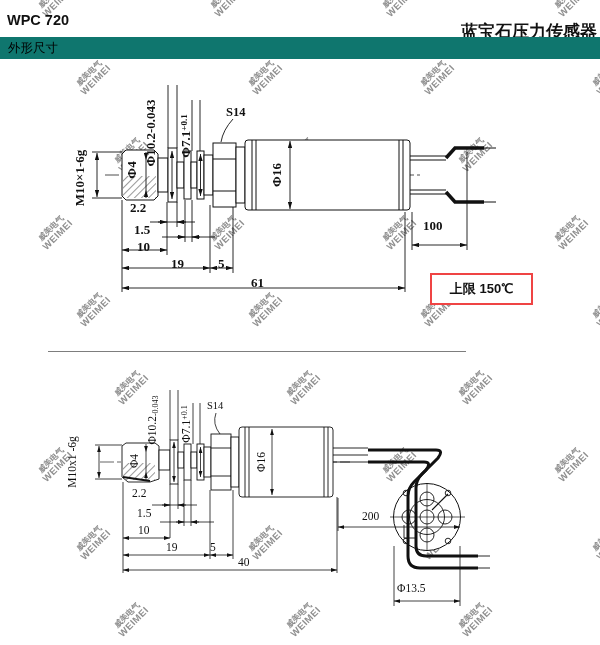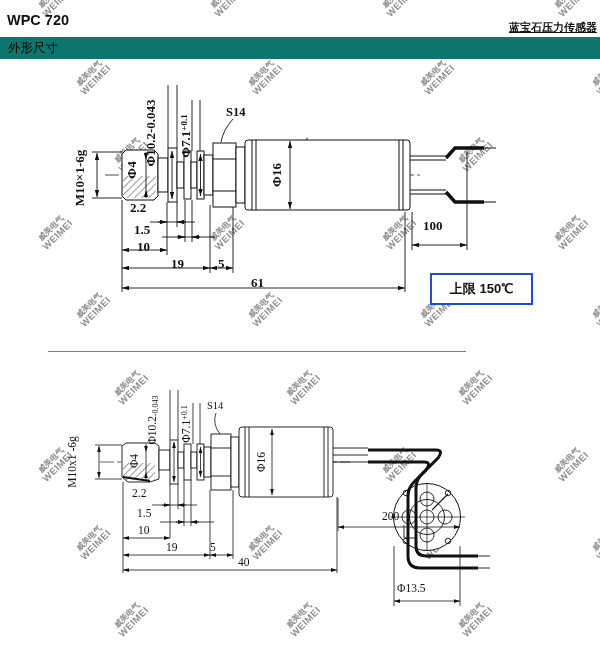--- a/index.html
+++ b/index.html
@@ -6,38 +6,38 @@
   .page{position:relative;width:600px;height:645px;background:#ffffff;overflow:hidden;
         font-family:"Liberation Sans",sans-serif;color:#111;}
   
   #wm-layer{position:absolute;inset:0;z-index:0;}
   .wm{position:absolute;width:54px;text-align:center;color:#8f8f8f;
       transform:rotate(-45deg);line-height:1.05;}
   .wm .l1{font-size:8px;font-weight:bold;letter-spacing:0px;}
   .wm .l2{font-size:9.5px;font-weight:bold;letter-spacing:0.5px;}
   
   .hdr-model{position:absolute;left:7px;top:12px;font-size:14.5px;font-weight:bold;z-index:3;}
-  .hdr-product{position:absolute;right:3px;top:20px;font-size:11px;font-weight:bold;
+  .hdr-product{position:absolute;right:3px;top:20px;font-size:17px;font-weight:bold;
                text-decoration:underline;z-index:3;}
   .hdr-band{position:absolute;left:0;top:37px;width:600px;height:22px;background:#0f766e;z-index:3;}
   .hdr-section{position:absolute;left:8px;top:0px;font-size:12.5px;line-height:22px;color:#000;}
   
   .dwg{position:absolute;left:0;z-index:2;}
   svg{display:block;}
   .lbl{position:absolute;white-space:nowrap;z-index:2;font-family:"Liberation Serif",serif;color:#111;}
   .d1{font-weight:bold;font-size:13px;}
   .d1s{font-weight:bold;font-size:12.5px;}
   .d2{font-size:11.5px;}
   .d2s{font-size:10.5px;}
   .rot{transform:translate(-50%,-50%) rotate(-90deg);transform-origin:center;}
   .tol1{font-size:9px;position:relative;top:-3px;font-weight:bold;}
   .tol2{font-size:8px;position:relative;top:-3px;}
   .tol2b{font-size:8px;position:relative;top:2px;}
   .divider{position:absolute;left:48px;top:351px;width:418px;height:1px;background:#7d7d7d;z-index:2;}
-  .notebox1{position:absolute;left:430px;top:273px;width:99px;height:28px;border:2px solid #1d4ed8;
+  .notebox1{position:absolute;left:430px;top:273px;width:99px;height:28px;border:2px solid #ef4444;
             background:#fff;display:flex;align-items:center;justify-content:center;
             font-weight:bold;font-size:13px;z-index:2;}
   .notebox2{position:absolute;left:69px;top:585px;width:96px;height:26px;border:1px solid #333;
             background:#fff;display:flex;align-items:center;justify-content:center;
             font-family:"Liberation Serif",serif;font-size:12.5px;z-index:2;}
 </style>
 </head>
 <body>
 
 <div class="page">
@@ -390,16 +390,16 @@
   <div class="lbl d2 rot" style="left:152px;top:420px"><span>Φ10.2</span><span class="tol2b">-0.043</span></div>
   <div class="lbl d2 rot" style="left:186px;top:424px"><span>Φ7.1</span><span class="tol2">+0.1</span></div>
   <div class="lbl d2s" style="left:207px;top:400px">S14</div>
   <div class="lbl d2 rot" style="left:261px;top:462px">Φ16</div>
   <div class="lbl d2" style="left:132px;top:487px">2.2</div>
   <div class="lbl d2" style="left:137px;top:507px">1.5</div>
   <div class="lbl d2" style="left:138px;top:524px">10</div>
   <div class="lbl d2" style="left:166px;top:541px">19</div>
   <div class="lbl d2" style="left:210px;top:541px">5</div>
   <div class="lbl d2" style="left:238px;top:556px">40</div>
-  <div class="lbl d2" style="left:382px;top:510px">200</div>
+  <div class="lbl d2" style="left:362px;top:510px">200</div>
   <div class="lbl d2" style="left:397px;top:582px;width:60px;text-align:left">Φ13.5</div>
 
 </div>
 
 </body></html>

